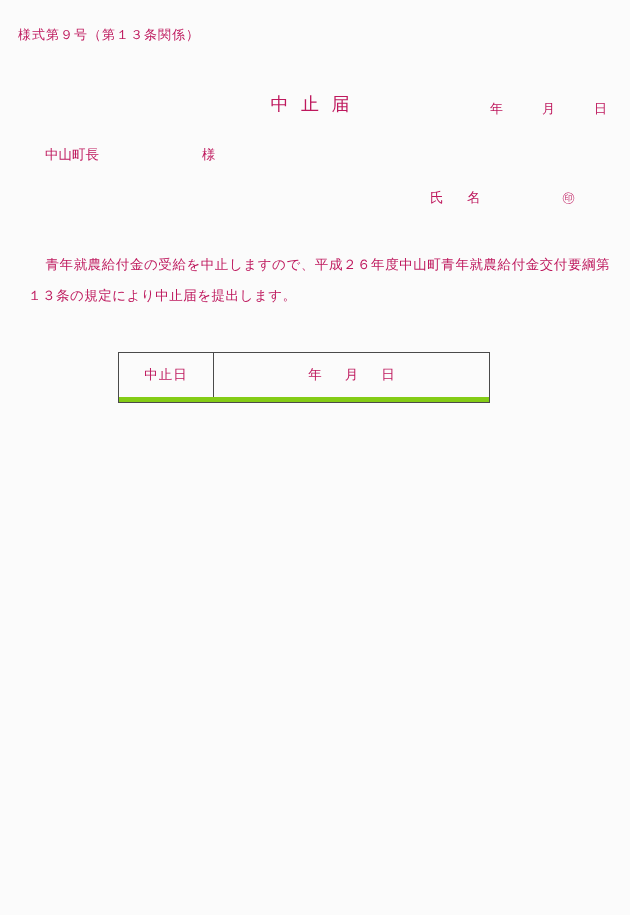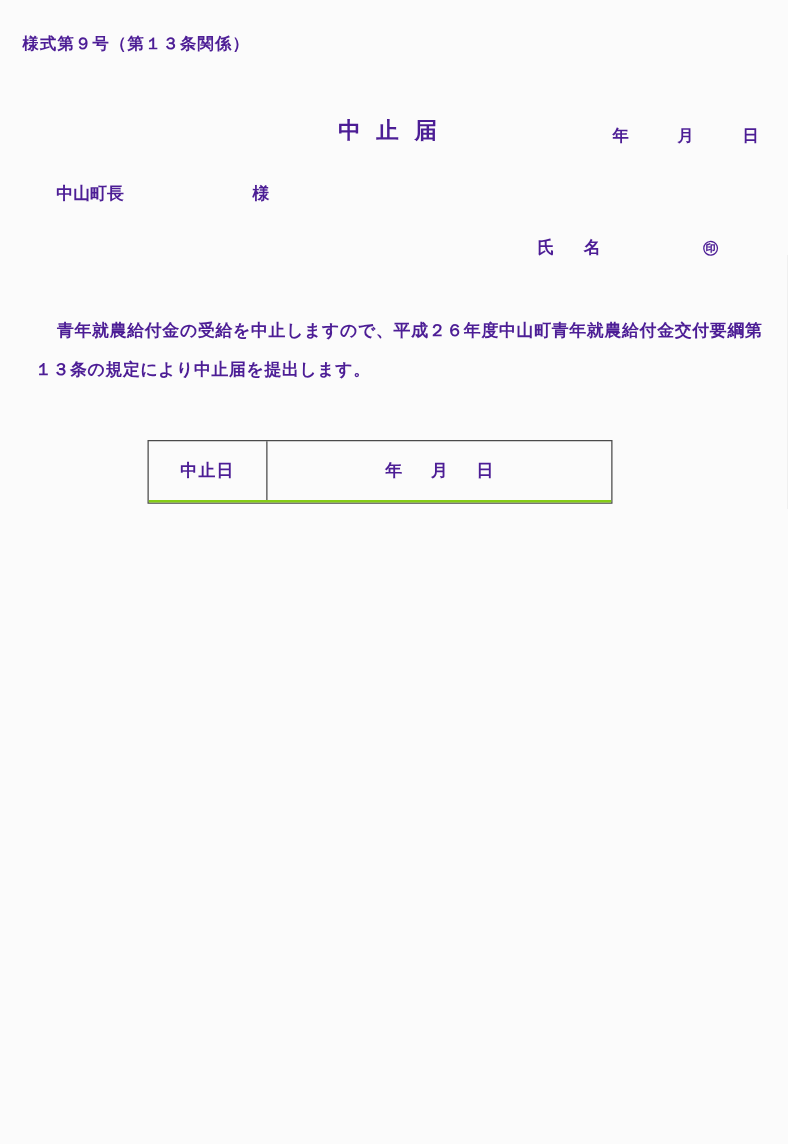--- a/index.html
+++ b/index.html
@@ -3,24 +3,23 @@
 <meta charset="utf-8">
 <style>
   * { margin: 0; padding: 0; box-sizing: border-box; }
   html, body { background: #e8e8e8; }
   .page {
     position: relative;
     width: 630px;
     height: 915px;
     margin: 0 auto;
     background: #fbfbfb;
-    color: #4c1d95;
+    color: #be185d;
     font-family: "Liberation Serif", "DejaVu Serif", serif;
     overflow: hidden;
-    font-weight: bold;
   }
   .form-number {
     position: absolute;
     left: 18px;
     top: 26px;
     font-size: 13px;
     letter-spacing: 1px;
   }
   .doc-title {
     position: absolute;
@@ -81,21 +80,21 @@
   }
   .form-table {
     position: absolute;
     left: 118px;
     top: 352px;
     width: 372px;
     border: 1px solid #4a4a4a;
     font-size: 13.5px;
   }
   .table-row { display: flex; }
-  .table-row.row-date { height: 49px; border-bottom: 2px solid #84cc16; }
+  .table-row.row-date { height: 49px; border-bottom: 5px solid #84cc16; }
   .table-row.row-reason { height: 197px; }
   .cell-label {
     width: 95px;
     flex: 0 0 95px;
     border-right: 1px solid #4a4a4a;
     display: flex;
     align-items: center;
     justify-content: center;
     letter-spacing: 1px;
   }

